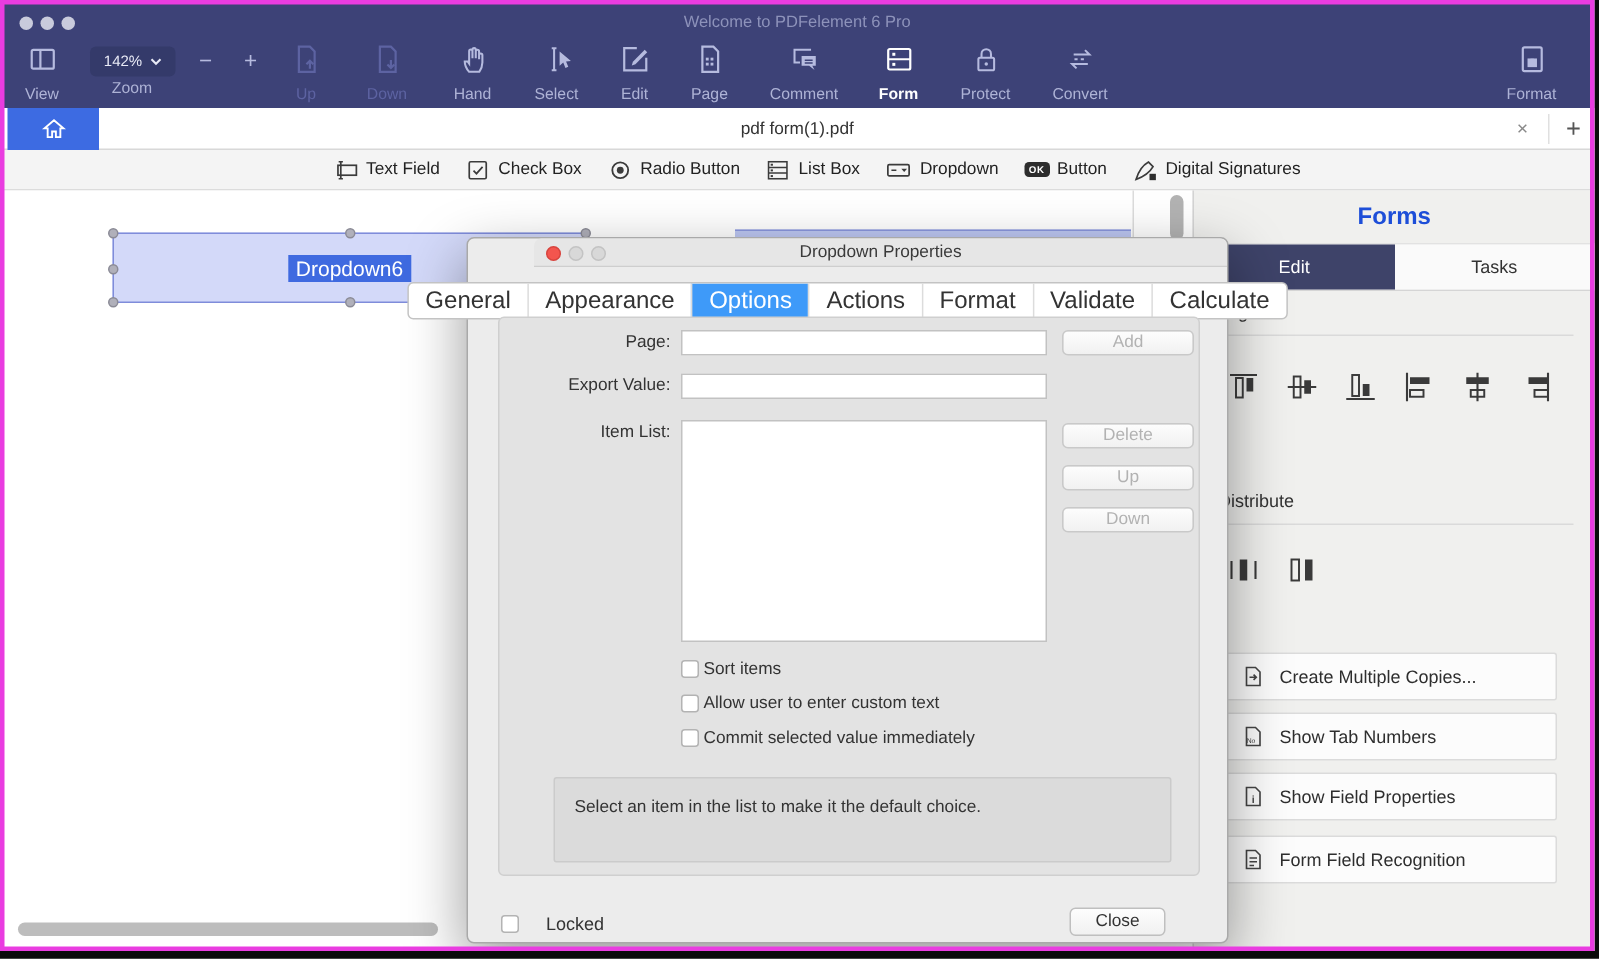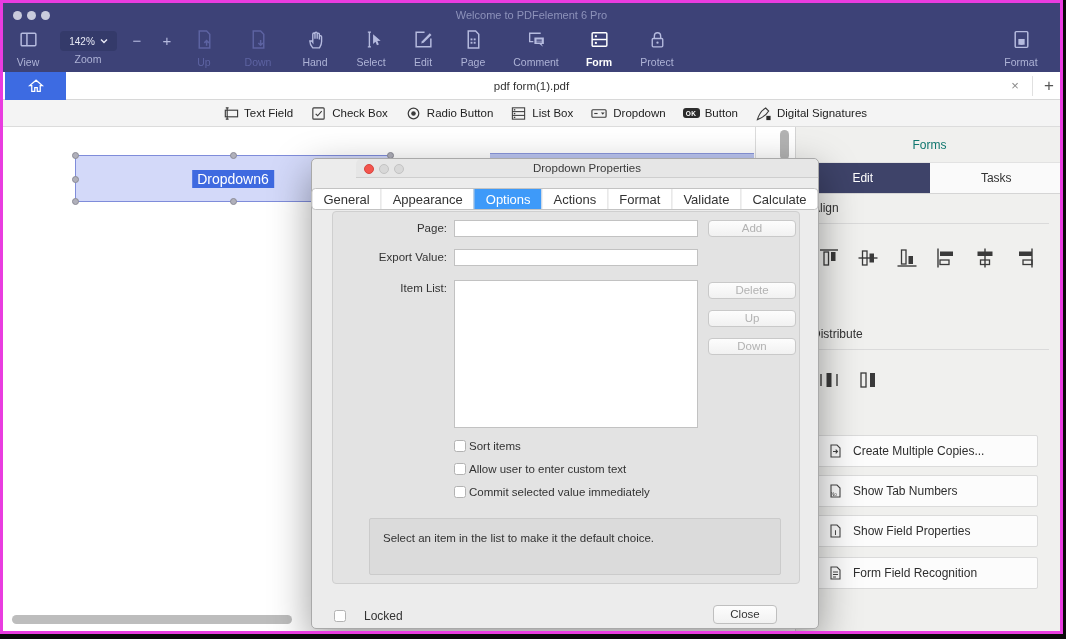--- a/index.html
+++ b/index.html
@@ -40,36 +40,36 @@
   #pageedge{position:absolute;left:755px;top:0;width:1px;height:487px;background:#dcdcdc;}
   #vscroll{position:absolute;left:780px;top:3px;width:9px;height:30px;border-radius:5px;background:#b3b3b3;}
   #hscroll{position:absolute;left:12px;top:488px;width:280px;height:9px;border-radius:5px;background:#bdbdbd;}
   #field{position:absolute;left:75px;top:28px;width:316px;height:47px;background:rgba(110,130,235,.30);border:1px solid #7f8cda;}
   #fieldlabel{position:absolute;left:50%;top:50%;transform:translate(-50%,-50%);background:#3f6ae0;color:#fff;font-size:14px;padding:1px 5px;white-space:nowrap;}
   .hdl{position:absolute;width:7px;height:7px;border-radius:50%;background:#b0b0ba;border:1px solid #8b8b96;}
   #field2{position:absolute;left:490px;top:26px;width:264px;height:7px;background:#bdc7f2;border-top:1px solid #8a97dd;}
 
   
   #panel{position:absolute;left:795px;top:127px;width:268px;height:507px;background:#f0f0ee;border-left:1px solid #d4d4d4;}
-  #panelhead{height:36px;line-height:36px;text-align:center;font-size:12px;color:#0f766e;border-bottom:1px solid #e2e2e2;}
+  #panelhead{height:36px;line-height:36px;text-align:center;font-size:16px;color:#1d4ed8;border-bottom:1px solid #e2e2e2;font-weight:bold;}
   #paneltabs{display:flex;height:31px;border-bottom:1px solid #d5d5d5;}
   .ptab{flex:1;display:flex;align-items:center;justify-content:center;font-size:12px;color:#333;background:#fafafa;}
   .ptab.active{background:#3e4369;color:#fff;}
   .phead{position:absolute;left:16px;font-size:12px;color:#333;}
   .pdiv{position:absolute;left:14px;right:14px;height:1px;background:#dadada;}
   .iconrow{position:absolute;left:20px;display:flex;gap:13px;color:#3a3a3a;}
   .pbtn{position:absolute;left:20px;width:222px;height:32px;background:#fcfcfc;border:1px solid #dbdbdb;border-radius:2px;display:flex;align-items:center;gap:10px;padding:0 10px;font-size:12px;color:#2e2e2e;}
 
   
   #dialog{position:absolute;left:311px;top:158px;width:508px;height:471px;background:#ececec;border:1px solid #a9a9a9;border-radius:5px;box-shadow:0 14px 40px rgba(0,0,0,.4);z-index:10;padding-left:44px;}
   #dtitle{height:19px;background:#e6e6e6;border-bottom:1px solid #cecece;border-radius:5px 5px 0 0;position:relative;}
   #dtitletext{text-align:center;line-height:19px;font-size:11.5px;color:#3a3a3a;}
   .dtl{position:absolute;top:5px;width:10px;height:10px;border-radius:50%;}
   #seg{position:absolute;left:50%;top:29px;transform:translateX(-50%);display:flex;background:#fff;border:1px solid #c3c3c3;border-radius:4px;overflow:hidden;}
-  .segtab{padding:2.5px 11px;font-size:13px;color:#333;border-left:1px solid #dcdcdc;white-space:nowrap;}
+  .segtab{padding:2.5px 11px;font-size:16px;color:#333;border-left:1px solid #dcdcdc;white-space:nowrap;}
   .segtab:first-child{border-left:none;}
   .segtab.sel{background:#3e9af9;color:#fff;}
   #groupbox{position:absolute;left:20px;top:52px;width:468px;height:373px;background:#e3e3e3;border:1px solid #cfcfcf;border-radius:4px;}
   .dlabel{position:absolute;width:108px;left:6px;text-align:right;font-size:11.5px;color:#333;}
   .dinput{position:absolute;left:121px;width:244px;height:17px;background:#fff;border:1px solid #c2c2c2;font-size:11px;padding:0 3px;}
   .dbtn{position:absolute;left:375px;width:88px;height:17px;background:linear-gradient(#fdfdfd,#f1f1f1);border:1px solid #c9c9c9;border-radius:4px;font-size:11.5px;color:#b2b2b2;text-align:center;line-height:15px;}
   #itemlist{position:absolute;left:121px;top:68px;width:244px;height:148px;background:#fff;border:1px solid #c2c2c2;}
   .cbrow{position:absolute;left:121px;display:flex;align-items:center;gap:3px;font-size:11.5px;color:#333;}
   .cb{width:12px;height:12px;background:#fff;border:1px solid #b3b3b3;border-radius:2.5px;flex:none;}
   #infobox{position:absolute;left:36px;top:306px;width:412px;height:57px;background:#dbdbdb;border:1px solid #cbcbcb;border-radius:2px;font-size:11.5px;color:#333;padding:13px 13px;}
@@ -178,20 +178,27 @@
 
     <div class="titem" style="left:657px">
       <span class="ticon"><svg width="21" height="21" viewBox="0 0 20 20" fill="none" stroke="#b6bbdf" stroke-width="1.3">
               <rect x="5" y="9" width="10" height="8" rx="1"></rect>
               <path d="M7 9 V6.6 a3 3 0 0 1 6 0 V9"></path>
               <circle cx="10" cy="13" r="1.1" fill="#b6bbdf" stroke="none"></circle>
             </svg></span>
       <span class="lbl">Protect</span>
     </div>
 
+    <div class="titem" style="left:720px">
+      <span class="ticon"><svg width="21" height="21" viewBox="0 0 20 20" fill="none" stroke="#b6bbdf" stroke-width="1.3">
+              <path d="M5.5 7 H15.5 l-2.8-2.8 M14.5 13 H4.5 l2.8 2.8"></path>
+              <path d="M6 10 h8" stroke-dasharray="2 2"></path>
+            </svg></span>
+      <span class="lbl">Convert</span>
+    </div>
 
     <div class="titem" style="left:1021px">
       <span class="ticon"><svg width="21" height="21" viewBox="0 0 20 20" fill="none" stroke="#b6bbdf" stroke-width="1.4">
               <rect x="4" y="2.5" width="12" height="15" rx="1"></rect>
               <rect x="7" y="9.5" width="6" height="5.5" fill="#b6bbdf" stroke="none"></rect>
               <text x="10" y="14" font-size="5.5" fill="#3d4277" text-anchor="middle" font-weight="bold" font-family="Liberation Sans, sans-serif">i</text>
             </svg></span>
       <span class="lbl">Format</span>
     </div>
   </div>

